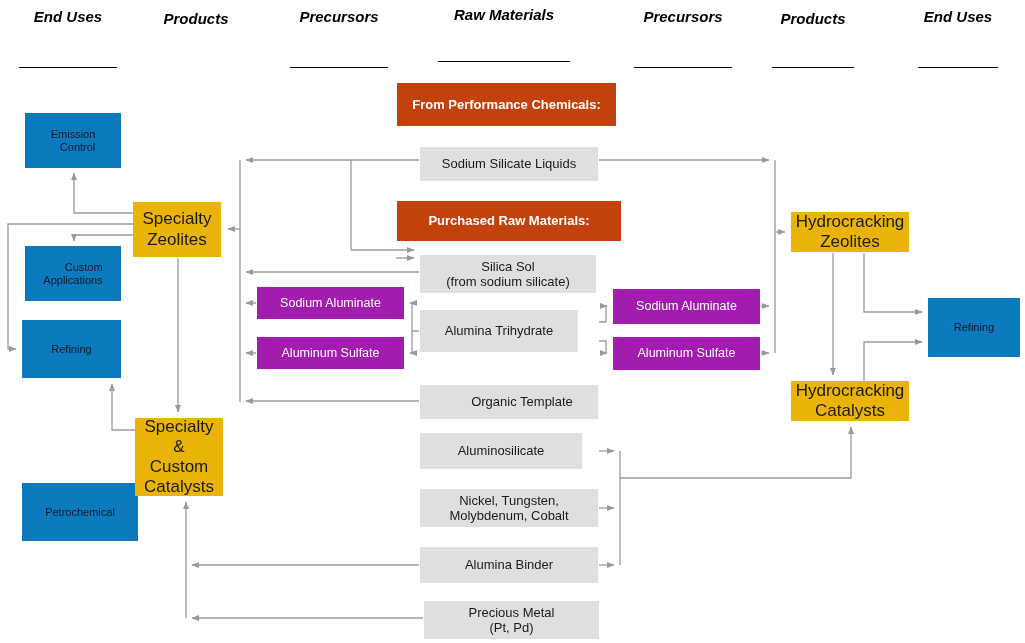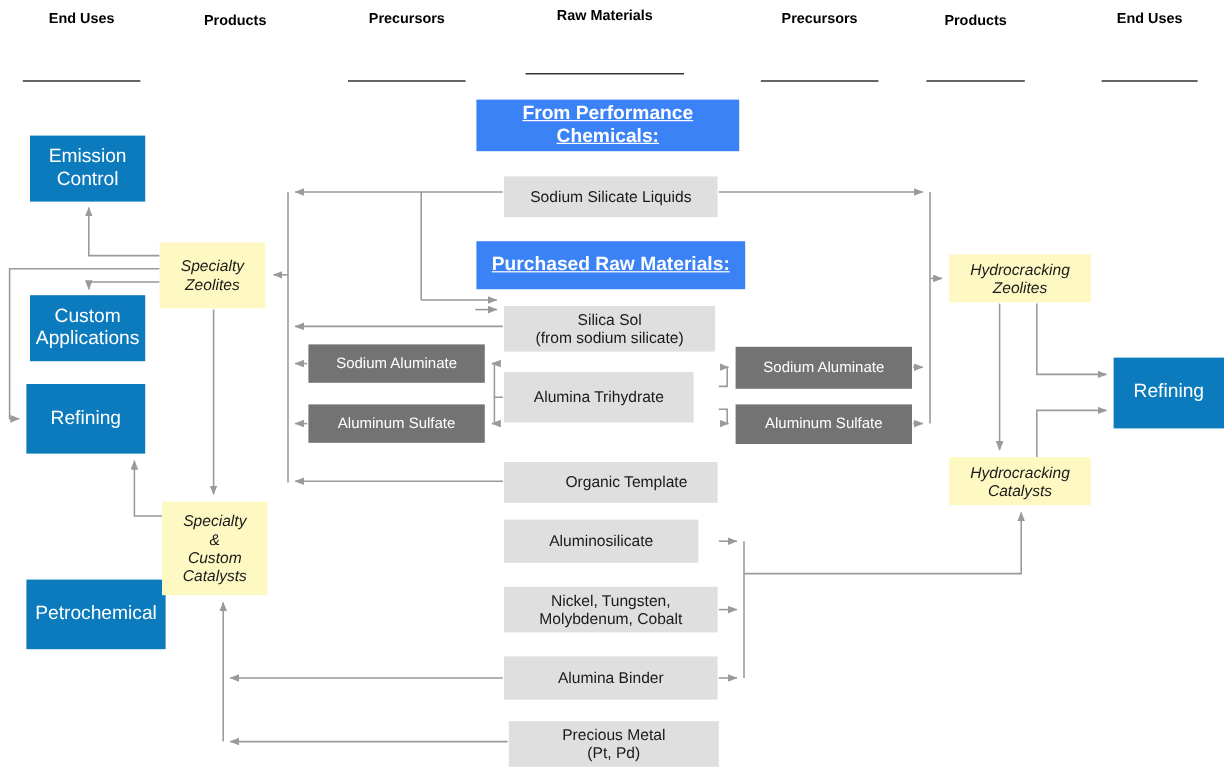--- a/index.html
+++ b/index.html
@@ -18,70 +18,70 @@
   }
   #arrow-layer {
     position: absolute;
     left: 0; top: 0;
     width: 1025px;
     height: 643px;
     pointer-events: none;
   }
   .col-header {
     position: absolute;
-    font-size: 12px;
+    font-size: 15px;
     font-weight: bold;
     color: #000000;
     text-align: center;
     white-space: nowrap;
     transform: translateX(-50%);
+    font-style: italic;
   }
   .col-rule {
     position: absolute;
     height: 0;
     border-top: 1px solid #000000;
     transform: translateX(-50%);
   }
   .node {
     position: absolute;
     box-sizing: border-box;
     display: flex;
     align-items: center;
     justify-content: center;
     text-align: center;
     line-height: 1.18;
     white-space: pre-line;
   }
   .n-blue {
     background: #0B7BBE;
+    color: #0f172a;
+    font-size: 11px;
+    text-align: right;
+  }
+  .n-navy {
+    background: #c2410c;
     color: #ffffff;
-    font-size: 16px;
-  }
-  .n-navy {
-    background: #3b82f6;
-    color: #ffffff;
-    font-size: 16px;
+    font-size: 13px;
     font-weight: bold;
-    text-decoration: underline;
   }
   .n-grey {
     background: #DFDFDF;
     color: #1a1a1a;
     font-size: 13px;
   }
   .n-maroon {
-    background: #737373;
+    background: #a21caf;
     color: #ffffff;
     font-size: 12.5px;
   }
   .n-slate {
-    background: #fef9c3;
+    background: #eab308;
     color: #1a1a1a;
-    font-size: 13px;
-    font-style: italic;
+    font-size: 17px;
   }
 </style>
 </head>
 <body>
 
 <div id="stage">
 
   <svg id="arrow-layer" width="1025" height="643" viewBox="0 0 1025 643">
     <defs>
       <marker id="ah" markerWidth="9" markerHeight="9" refX="7.4" refY="3.2" orient="auto" markerUnits="userSpaceOnUse">

